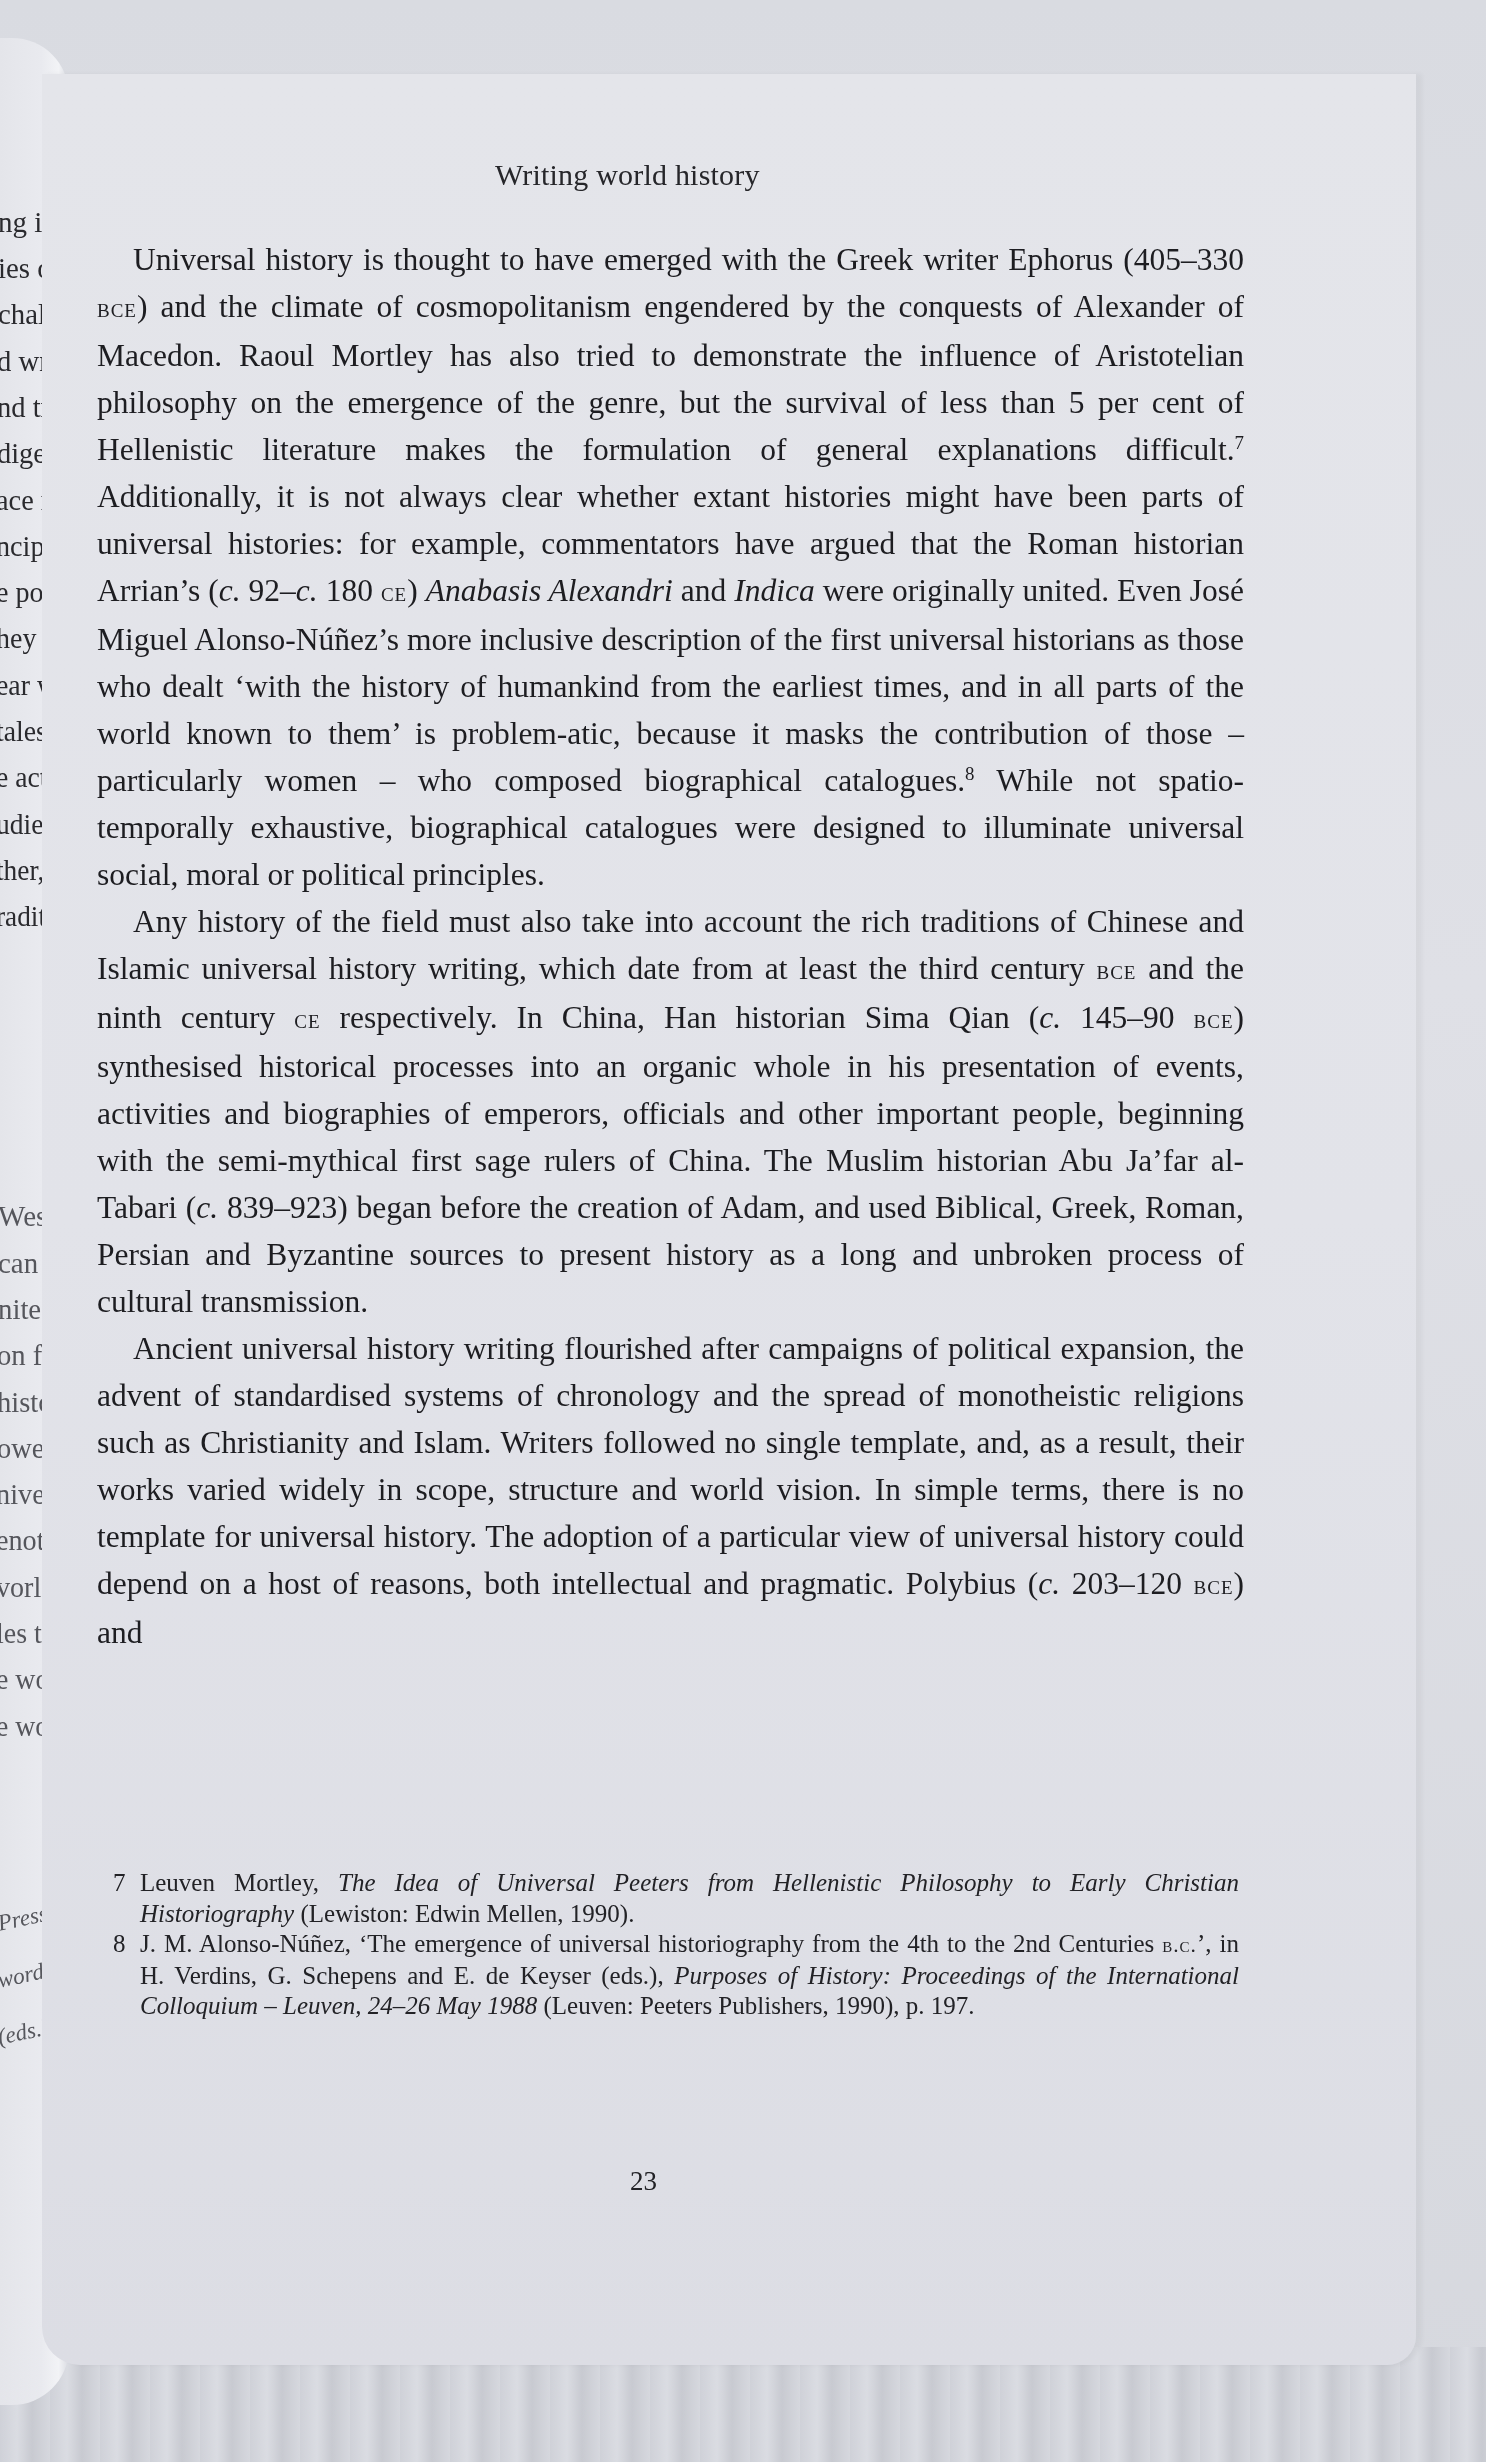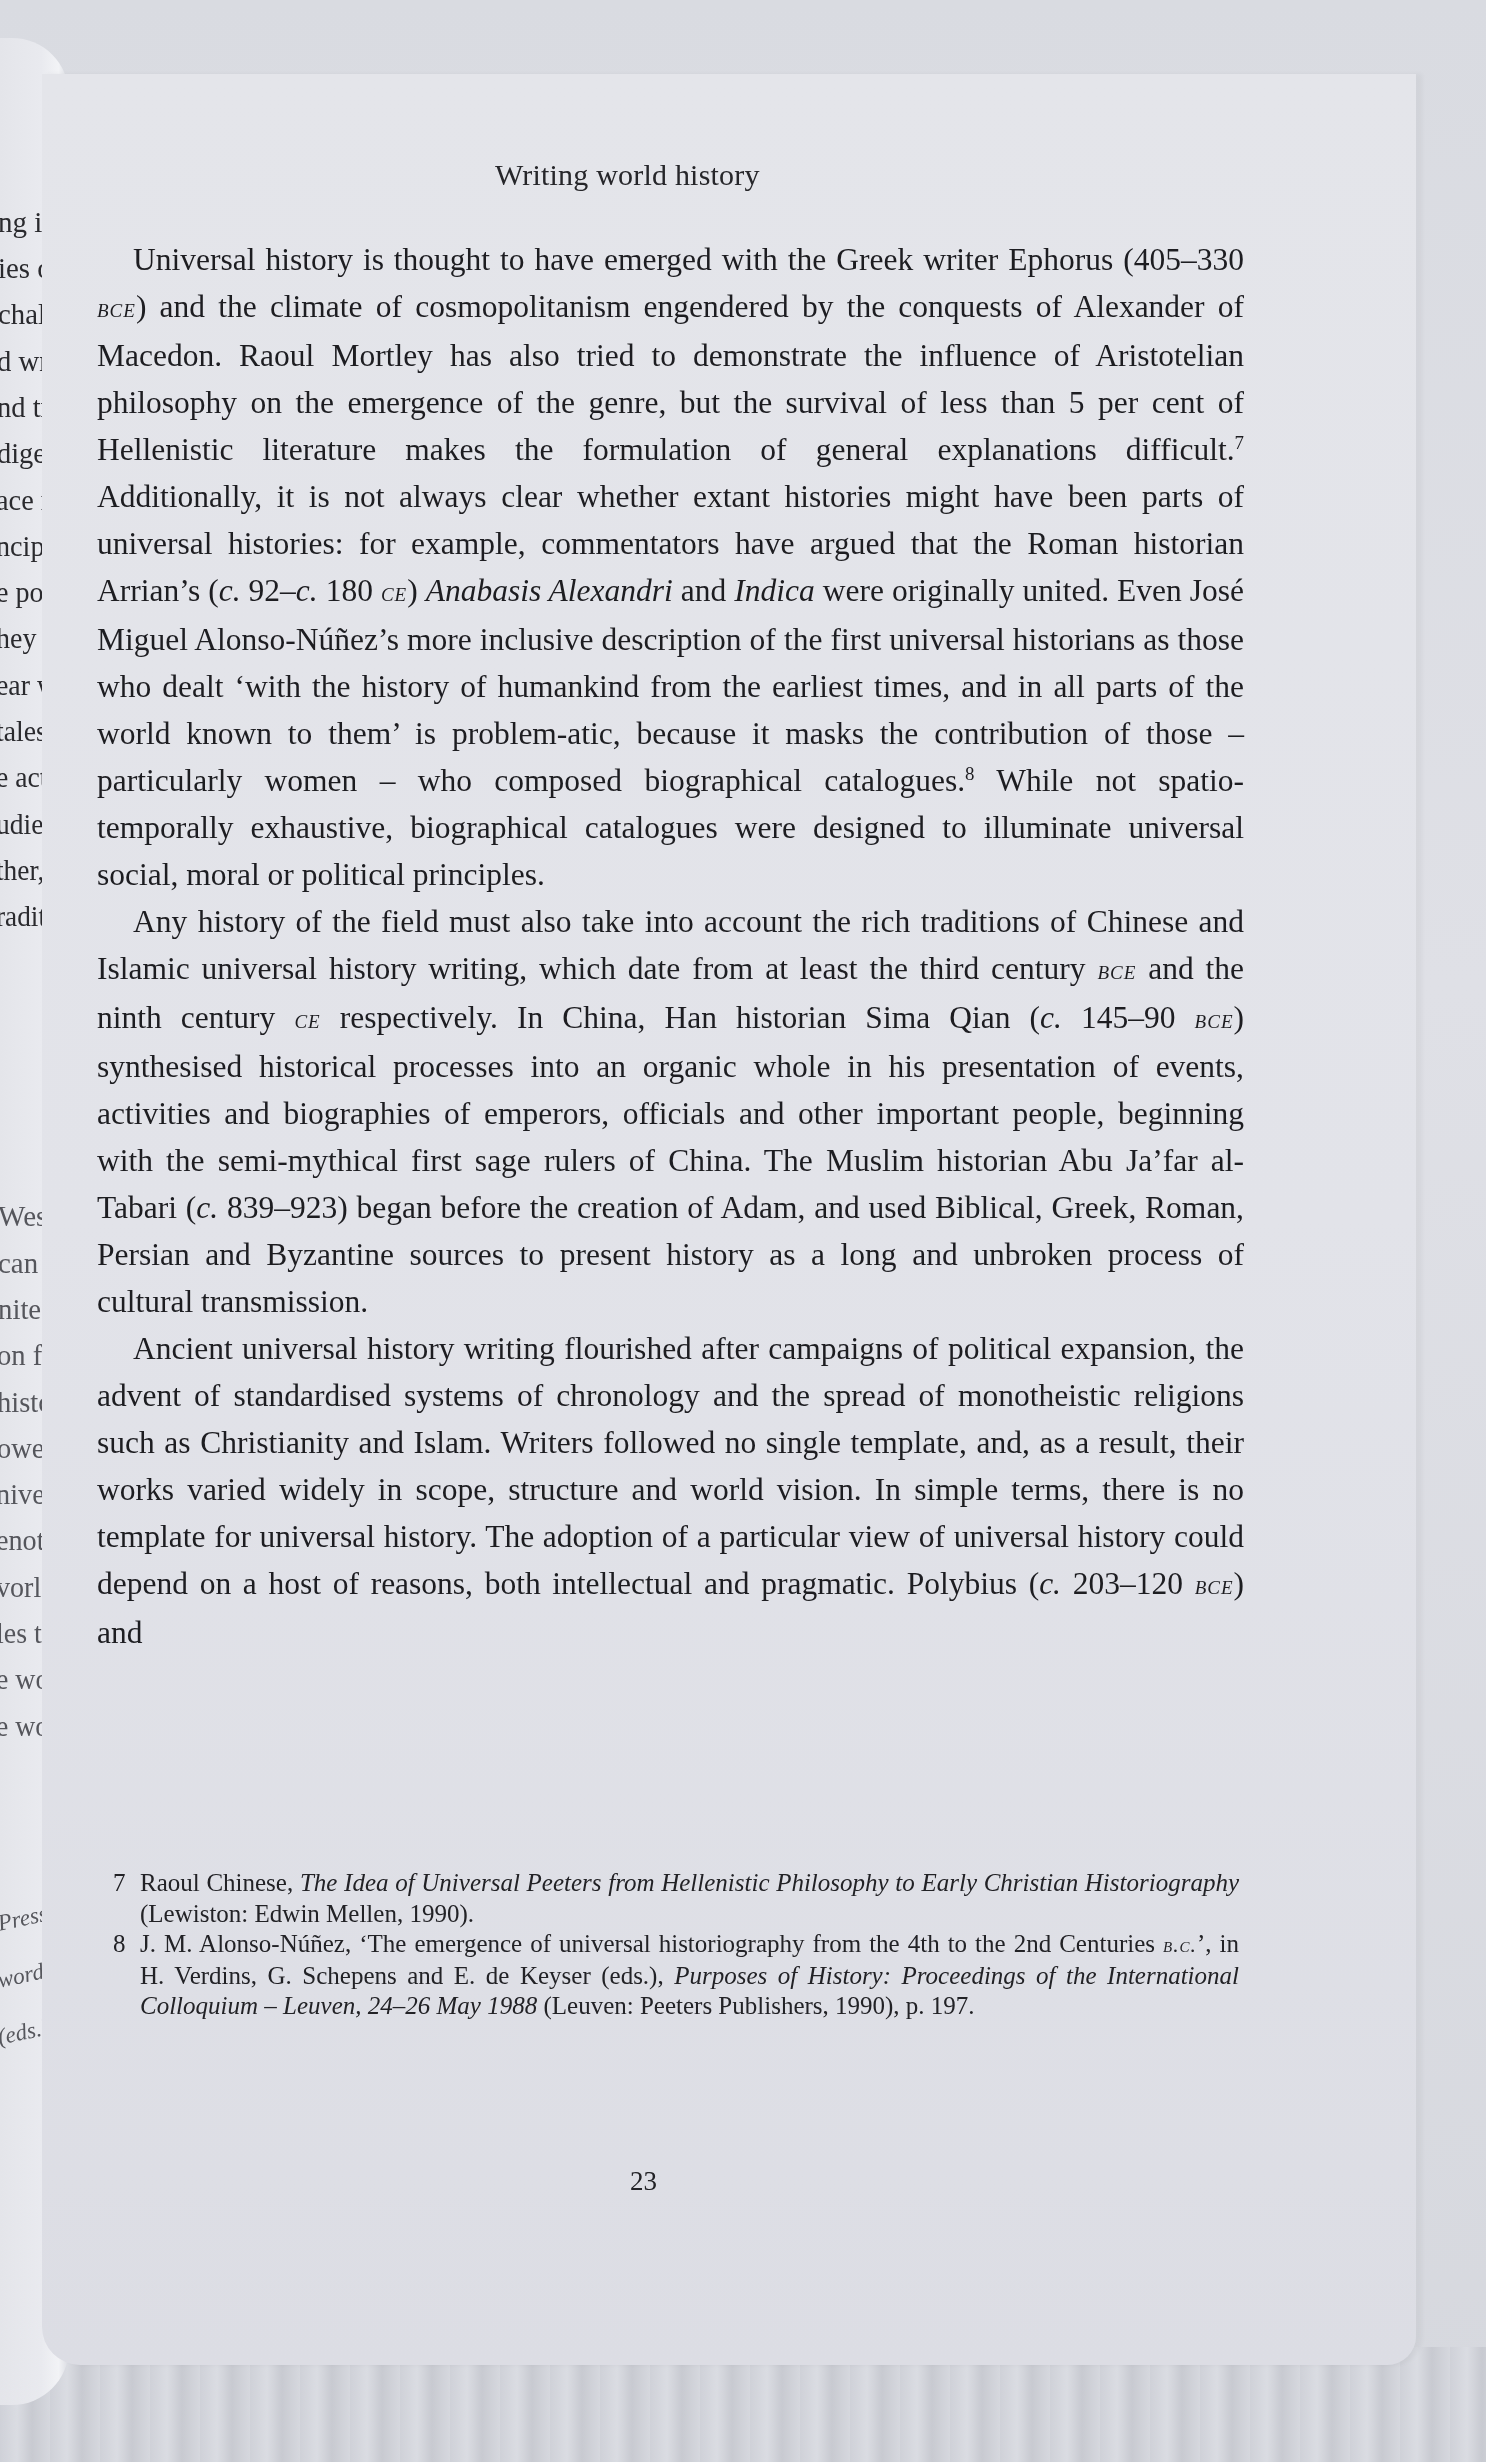--- a/index.html
+++ b/index.html
@@ -74,21 +74,20 @@
     .body-text p {
       margin: 0;
       text-indent: 36px;
       hyphens: none;
     }
     .sc {
       font-variant: small-caps;
       font-size: 0.86em;
       letter-spacing: 1px;
       text-transform: lowercase;
-      font-style: italic;
     }
     sup {
       font-size: 0.6em;
       line-height: 0;
       vertical-align: super;
     }
     .footnotes {
       position: absolute;
       left: 71px;
       top: 1794px;
@@ -158,19 +157,19 @@
 <div class="page">
   <div class="running-head">Writing world history</div>
 
   <div class="body-text" id="body-text">
       <p><span>Universal history is thought to have emerged with the Greek writer Ephorus (405–330 </span><span class="sc">BCE</span><span>) and the climate of cosmopolitanism engendered by the conquests of Alexander of Macedon. Raoul Mortley has also tried to demonstrate the influence of Aristotelian philosophy on the emergence of the genre, but the survival of less than 5 per cent of Hellenistic literature makes the formulation of general explanations difficult.</span><sup>7</sup><span> Additionally, it is not always clear whether extant histories might have been parts of universal histories: for example, commentators have argued that the Roman historian Arrian’s (</span><em>c.</em><span> 92–</span><em>c.</em><span> 180 </span><span class="sc">CE</span><span>) </span><em>Anabasis Alexandri</em><span> and </span><em>Indica</em><span> were originally united. Even José Miguel Alonso-Núñez’s more inclusive description of the first universal historians as those who dealt ‘with the history of humankind from the earliest times, and in all parts of the world known to them’ is problem-atic, because it masks the contribution of those – particularly women – who composed biographical catalogues.</span><sup>8</sup><span> While not spatio-temporally exhaustive, biographical catalogues were designed to illuminate universal social, moral or political principles.</span></p>
       <p><span>Any history of the field must also take into account the rich traditions of Chinese and Islamic universal history writing, which date from at least the third century </span><span class="sc">BCE</span><span> and the ninth century </span><span class="sc">CE</span><span> respectively. In China, Han historian Sima Qian (</span><em>c.</em><span> 145–90 </span><span class="sc">BCE</span><span>) synthesised historical processes into an organic whole in his presentation of events, activities and biographies of emperors, officials and other important people, beginning with the semi-mythical first sage rulers of China. The Muslim historian Abu Ja’far al-Tabari (</span><em>c.</em><span> 839–923) began before the creation of Adam, and used Biblical, Greek, Roman, Persian and Byzantine sources to present history as a long and unbroken process of cultural transmission.</span></p>
       <p><span>Ancient universal history writing flourished after campaigns of political expansion, the advent of standardised systems of chronology and the spread of monotheistic religions such as Christianity and Islam. Writers followed no single template, and, as a result, their works varied widely in scope, structure and world vision. In simple terms, there is no template for universal history. The adoption of a particular view of universal history could depend on a host of reasons, both intellectual and pragmatic. Polybius (</span><em>c.</em><span> 203–120 </span><span class="sc">BCE</span><span>) and</span></p>
     </div>
 
   <div class="footnotes" id="footnotes">
-      <div class="fn"><span class="fn-num">7</span><span>Raoul Chinese, </span><em>The Idea of Universal Peeters from Hellenistic Philosophy to Early Christian Historiography</em><span> (Lewiston: Edwin Mellen, 1990).</span></div>
+      <div class="fn"><span class="fn-num">7</span><span>Leuven Mortley, </span><em>The Idea of Universal Peeters from Hellenistic Philosophy to Early Christian Historiography</em><span> (Lewiston: Edwin Mellen, 1990).</span></div>
       <div class="fn"><span class="fn-num">8</span><span>J. M. Alonso-Núñez, ‘The emergence of universal historiography from the 4th to the 2nd Centuries </span><span class="sc">B.C.</span><span>’, in H. Verdins, G. Schepens and E. de Keyser (eds.), </span><em>Purposes of History: Proceedings of the International Colloquium – Leuven, 24–26 May 1988</em><span> (Leuven: Peeters Publishers, 1990), p. 197.</span></div>
     </div>
 
   <div class="page-number">23</div>
 </div>
 
 
 </body></html>

